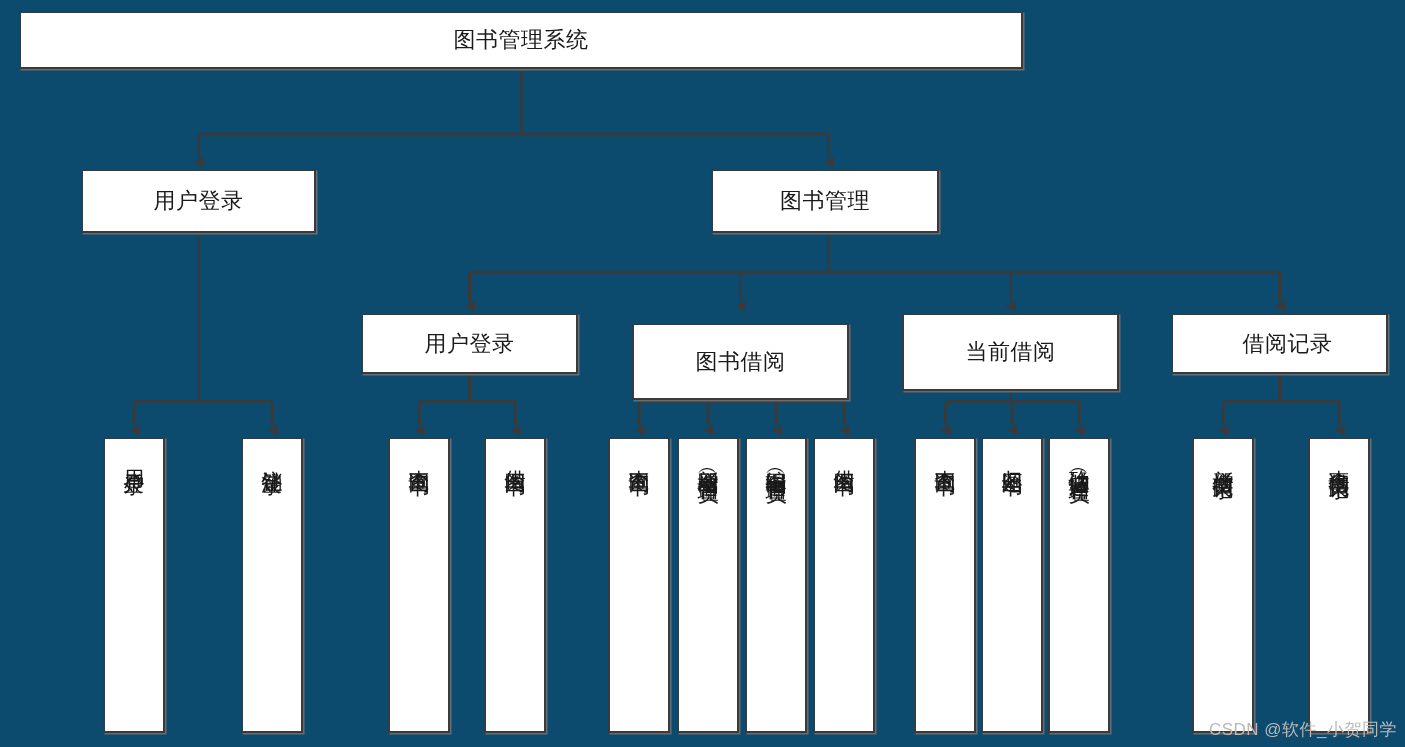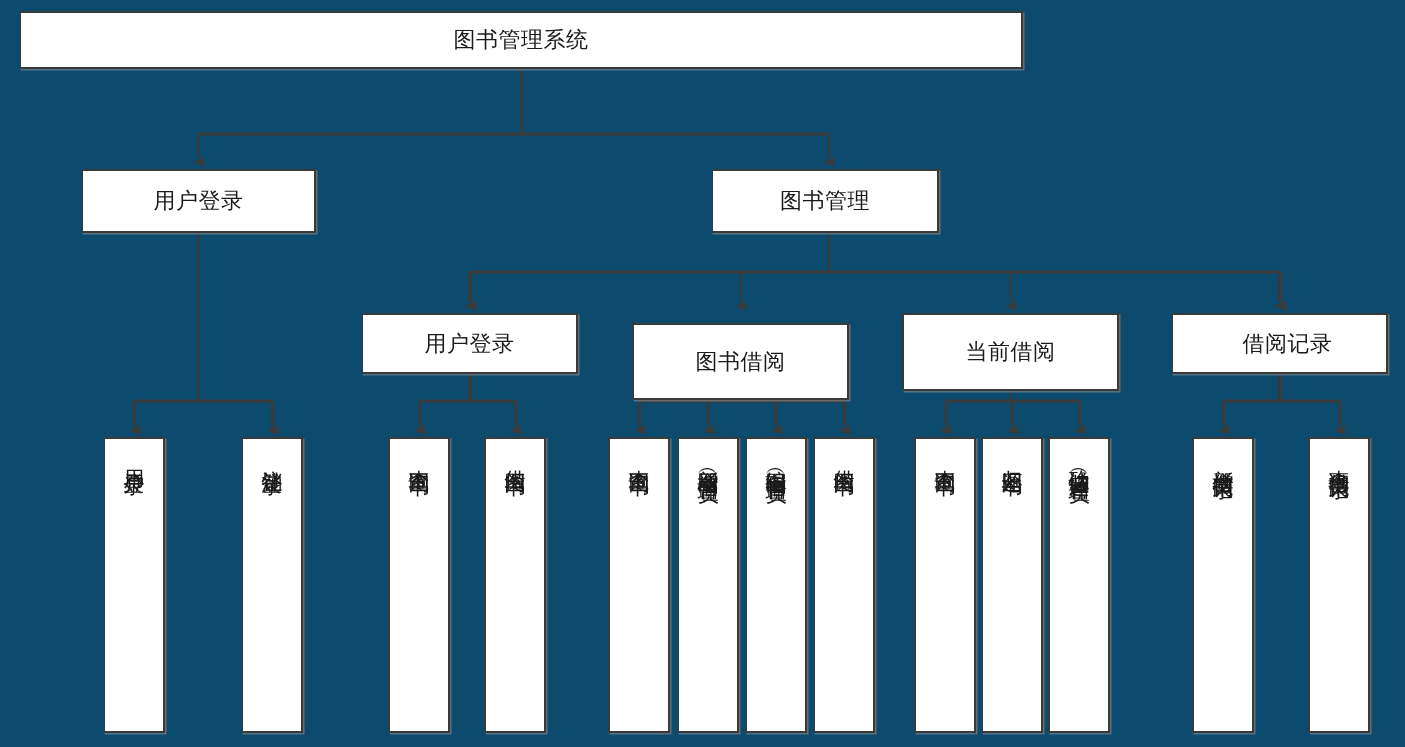--- a/index.html
+++ b/index.html
@@ -169,14 +169,15 @@
         <span class="label">确认归还（管理员）</span>
       </div>
       <div class="node vert" style="left: 1192px; top: 437px; width: 62px; height: 296px;">
         <span class="label">新增借阅记录</span>
       </div>
       <div class="node vert" style="left: 1308px; top: 437px; width: 62px; height: 296px;">
         <span class="label">查询借阅记录</span>
       </div>
     </div>
 
+  <div class="watermark">CSDN @软件_小贺同学</div>
 
 </div>
 
 </body></html>

